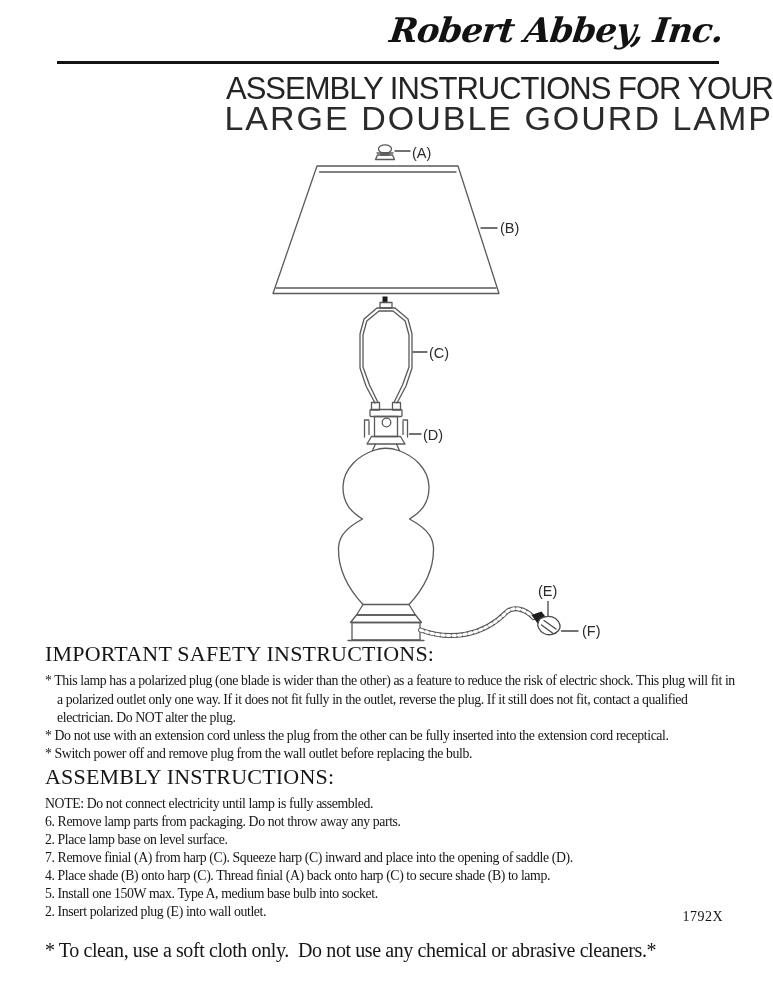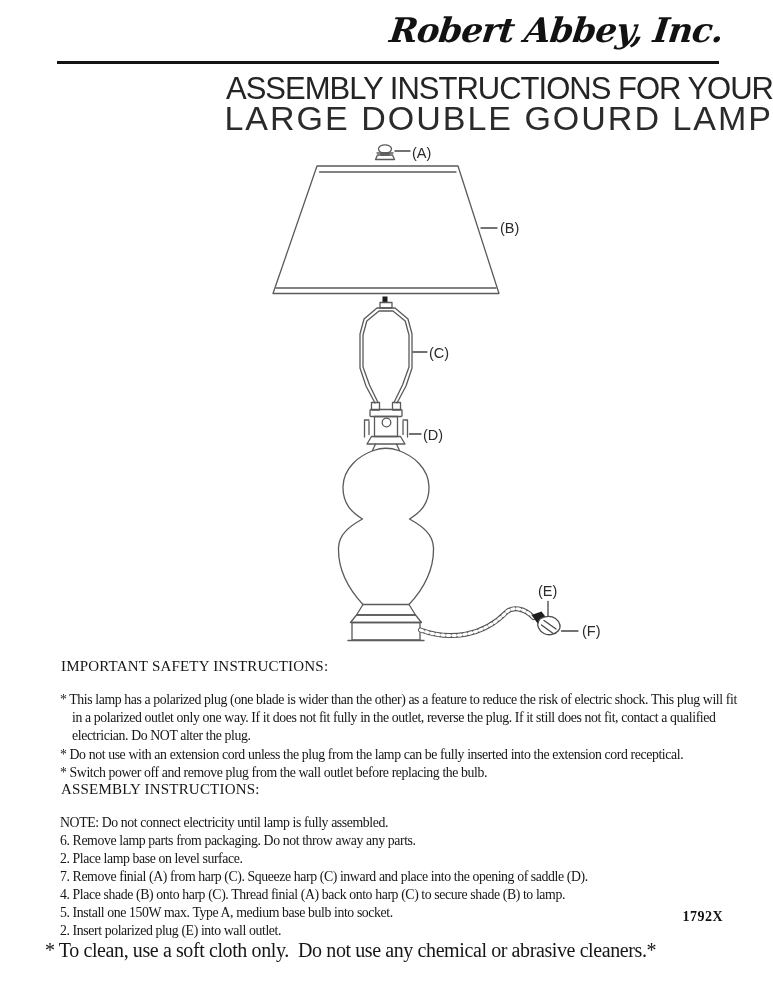--- a/index.html
+++ b/index.html
@@ -34,36 +34,36 @@
   #label-B { left:500px; top:221px; }
   #label-C { left:429px; top:346px; }
   #label-D { left:423px; top:428px; }
   #label-E { left:538px; top:584px; }
   #label-F { left:582px; top:624px; }
 
   .section { position:absolute; left:45px; width:695px; }
   #safety-section   { top:641px; }
   #assembly-section { top:764px; }
   .sec-heading {
-    margin:16px; font-weight:normal; font-size:15px; letter-spacing:0.2px;
+    margin:0; font-weight:normal; font-size:22px; letter-spacing:0.2px;
     line-height:1.2; color:#161616;
   }
-  .sec-body { margin-top:5px;margin-left:15px; }
+  .sec-body { margin-top:5px; }
   .sec-body p {
     margin:0; font-size:13.8px; line-height:18.2px; letter-spacing:-0.4px; color:#161616;
   }
   #safety-section .sec-body p { padding-left:12px; text-indent:-12px; }
   #assembly-section .sec-body p { line-height:18px; }
   .cleaning {
     position:absolute; left:45px; top:939px; width:695px;
     font-size:20px; letter-spacing:-0.4px; white-space:pre-wrap; color:#161616;
   }
   .partnum {
     position:absolute; right:50px; top:909px;
-    font-weight:bold; font-size:14px; letter-spacing:0.5px; color:#111;
+    font-weight:normal; font-size:14px; letter-spacing:0.5px; color:#111;
   }
 </style>
 </head>
 <body>
 
 <div class="sheet">
 
   <div class="logo">Robert Abbey, Inc.</div>
   <div class="rule"></div>
   <div class="subtitle">ASSEMBLY INSTRUCTIONS FOR YOUR</div>
@@ -141,21 +141,21 @@
   <div class="part-label" id="label-B">(B)</div>
   <div class="part-label" id="label-C">(C)</div>
   <div class="part-label" id="label-D">(D)</div>
   <div class="part-label" id="label-E">(E)</div>
   <div class="part-label" id="label-F">(F)</div>
 
   <div class="section" id="safety-section">
     <h2 class="sec-heading">IMPORTANT SAFETY INSTRUCTIONS:</h2>
     <div class="sec-body">
       <p>* This lamp has a polarized plug (one blade is wider than the other) as a feature to reduce the risk of electric shock. This plug will fit in a polarized outlet only one way. If it does not fit fully in the outlet, reverse the plug. If it still does not fit, contact a qualified electrician. Do NOT alter the plug.</p>
-      <p>* Do not use with an extension cord unless the plug from the lamp can be fully inserted into the extension cord receptical.</p>
+      <p>* Do not use with an extension cord unless the plug from the other can be fully inserted into the extension cord receptical.</p>
       <p>* Switch power off and remove plug from the wall outlet before replacing the bulb.</p>
     </div>
   </div>
 
   <div class="section" id="assembly-section">
     <h2 class="sec-heading">ASSEMBLY INSTRUCTIONS:</h2>
     <div class="sec-body">
       <p>NOTE: Do not connect electricity until lamp is fully assembled.</p>
       <p>6. Remove lamp parts from packaging. Do not throw away any parts.</p>
       <p>2. Place lamp base on level surface.</p>

